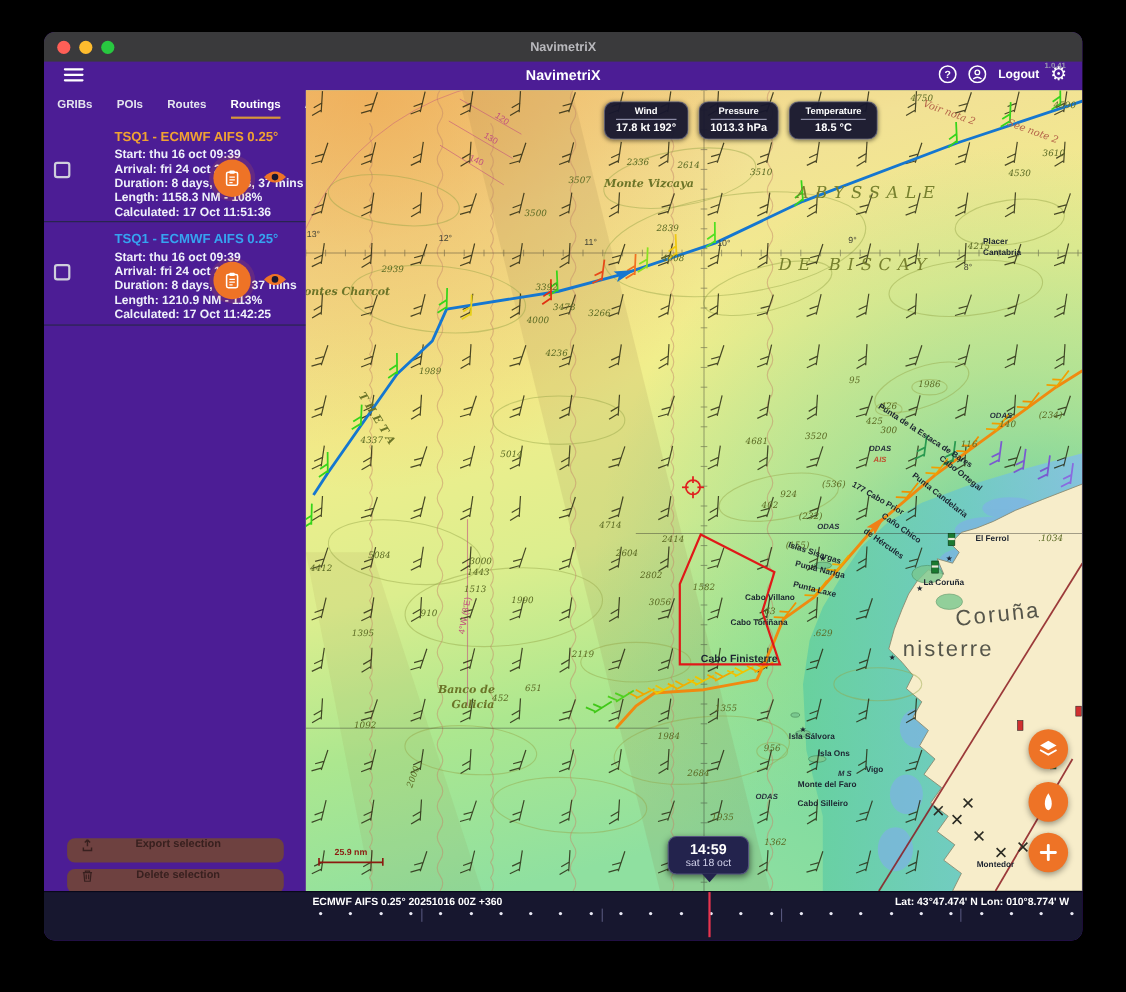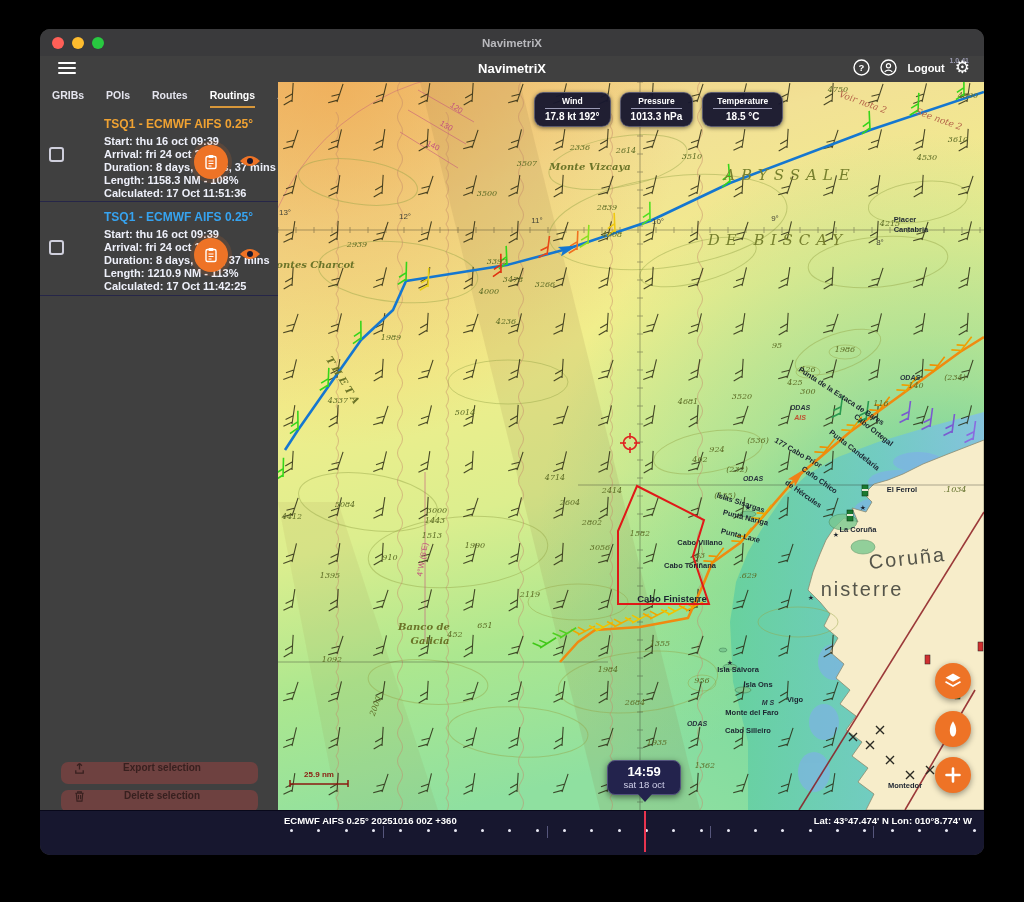--- a/index.html
+++ b/index.html
@@ -1,19 +1,19 @@
 <!DOCTYPE html>
 <html><head>
 <meta charset="utf-8">
 <style>
   * { margin:0; padding:0; box-sizing:border-box; }
   html,body { width:1024px; height:902px; background:#000; overflow:hidden;
     font-family:"Liberation Sans","DejaVu Sans",sans-serif; }
   .window { position:absolute; left:40px; top:29px; width:944px; height:826px;
-    background:#404040; border-radius:10px; overflow:hidden;
+    background:#4c1d95; border-radius:10px; overflow:hidden;
     box-shadow:0 12px 40px rgba(0,0,0,.85); }
   
   .titlebar { position:absolute; left:0; top:0; width:100%; height:27px;
     background:#3a3a3c; display:flex; align-items:center; }
   .lights { display:flex; gap:8px; margin-left:12px; }
   .light { width:12px; height:12px; border-radius:50%; }
   .tb-title { position:absolute; left:0; right:0; text-align:center;
     font-size:11.5px; font-weight:bold; color:#b9b9bd; }
   
   .appbar { position:absolute; left:0; top:27px; width:100%; height:26px; }
@@ -45,21 +45,21 @@
     box-shadow:0 0 0 4px rgba(238,115,38,.15); }
   .rc-eye { position:absolute; left:199px; top:44px; width:22px; height:16px; cursor:pointer; }
   
   .sel-btn { position:absolute; left:21px; width:197px; height:22px; border-radius:7px;
     background:#6e4140; color:#38201f; font-weight:bold; font-size:10px;
     display:flex; cursor:default; }
   .sel-btn .bico { margin-left:12px; width:13px; height:13px; }
   .sel-btn .blbl { flex:1; text-align:center; margin-right:20px; }
   
   .map { position:absolute; left:238px; top:53px; width:706px; height:728px; overflow:hidden; background:#c8d890; }
-  .badges { position:absolute; left:256px; top:10px; display:flex; gap:9px; }
+  .badges { position:absolute; left:271px; top:10px; display:flex; gap:9px; }
   .badge { background:rgba(23,23,47,.96); border:1px solid rgba(150,150,170,.5); border-radius:9px;
     padding:3px 10px 4px; text-align:center; color:#fff; box-shadow:0 1px 4px rgba(0,0,0,.5); cursor:pointer; }
   .badge .lbl { font-size:8.5px; font-weight:bold; border-bottom:1px solid #9a9ab4;
     padding:0 4px 2px; margin-bottom:2px; }
   .badge .val { font-size:10px; font-weight:bold; }
   .fab { position:absolute; left:657px; width:36px; height:36px; border-radius:50%; background:#ee7326;
     display:flex; align-items:center; justify-content:center; box-shadow:0 2px 6px rgba(0,0,0,.4); cursor:pointer; }
   .bubble { position:absolute; left:329px; top:678px; width:74px; background:#23234d;
     border:1px solid #53537e; border-radius:8px; text-align:center; padding:3px 0 4px;
     box-shadow:0 2px 6px rgba(0,0,0,.5); cursor:pointer; }

